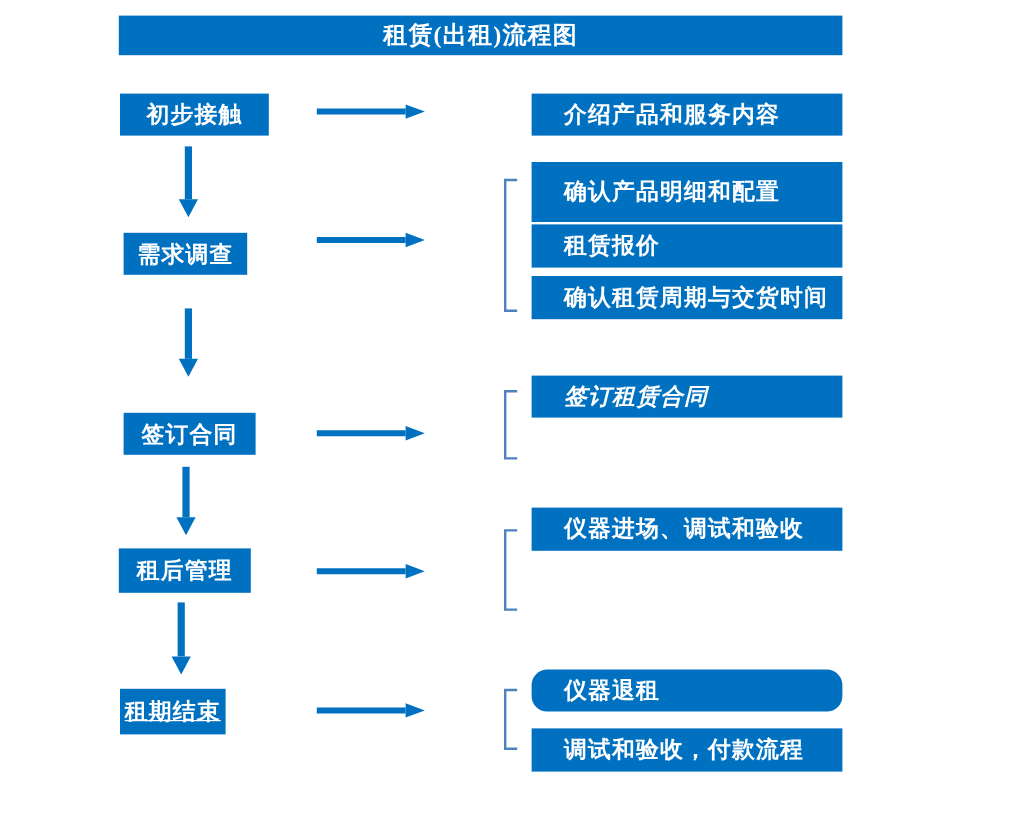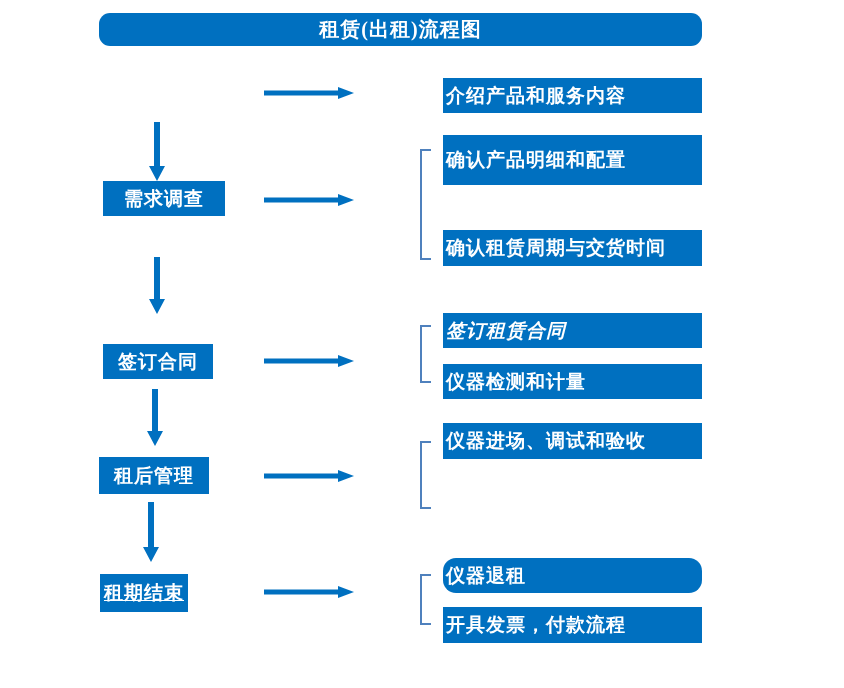--- a/index.html
+++ b/index.html
@@ -6,33 +6,33 @@
   html,body { margin:0; padding:0; background:var(--background); }
   .canvas {
     position:relative; width:844px; height:688px; overflow:hidden;
     background:var(--background);
     font-family:"Liberation Serif","DejaVu Serif",serif;
   }
   .titlebar {
     position:absolute; left:99px; top:13px; width:603px; height:33px;
     background:var(--primary); color:var(--text);
     display:flex; align-items:center; justify-content:center;
-    font-size:20px; font-weight:bold; letter-spacing:1px;border-radius:11px;
+    font-size:20px; font-weight:bold; letter-spacing:1px;
   }
   .box {
     position:absolute; background:var(--primary); color:var(--text);
     font-weight:bold; font-size:19px; display:flex; align-items:center;
     white-space:nowrap; letter-spacing:1px;
   }
   .step   { justify-content:center; }
-  .detail { justify-content:flex-start; padding-left:3px; box-sizing:border-box; }
+  .detail { justify-content:flex-start; padding-left:27px; box-sizing:border-box; }
 
   
   #s1 { left:100px; top:78px;  width:124px; height:35px; }
-  #s2 { left:103px; top:181px; width:122px; height:35px;font-family:Liberation Mono, monospace; }
+  #s2 { left:103px; top:194px; width:103px; height:35px;font-family:Liberation Mono, monospace; }
   #s3 { left:103px; top:344px; width:110px; height:35px; }
   #s4 { left:99px;  top:457px; width:110px; height:37px; }
   #s5 { left:100px; top:574px; width:88px; height:38px;text-decoration:underline; }
 
   
   .detail { left:443px; width:259px; }
   #d1  { top:78px;  height:35px; }
   #d2  { top:135px; height:50px; }
   #d3  { top:187px; height:36px; }
   #d4  { top:230px; height:36px; }
@@ -97,27 +97,28 @@
       <line class="arrow-line-v" x1="151" y1="502" x2="151" y2="547"></line>
       <polygon class="arrow-head" points="143,547 159,547 151,562"></polygon>
     </g>
 
     <path class="bracket" d="M431,150 H421 V259 H431"></path>
     <path class="bracket" d="M431,326 H421 V382 H431"></path>
     <path class="bracket" d="M431,442 H421 V508 H431"></path>
     <path class="bracket" d="M431,575 H421 V624 H431"></path>
   </svg>
 
+  <div id="s1" class="box step">初步接触</div>
   <div id="s2" class="box step">需求调查</div>
   <div id="s4" class="box step">租后管理</div>
   <div id="s3" class="box step">签订合同</div>
   <div id="s5" class="box step">租期结束</div>
 
   <div id="d1" class="box detail">介绍产品和服务内容</div>
   <div id="d2" class="box detail">确认产品明细和配置</div>
+  <div id="d3" class="box detail">租赁报价</div>
   <div id="d4" class="box detail">确认租赁周期与交货时间</div>
   <div id="d5" class="box detail">签订租赁合同</div>
-  <div id="d6" class="box detail">仪器检测和计量</div>
   <div id="d7" class="box detail">仪器进场、调试和验收</div>
   <div id="d9" class="box detail">仪器退租</div>
-  <div id="d10" class="box detail">开具发票，付款流程</div>
+  <div id="d10" class="box detail">调试和验收，付款流程</div>
 
 </div>
 
 </body></html>

